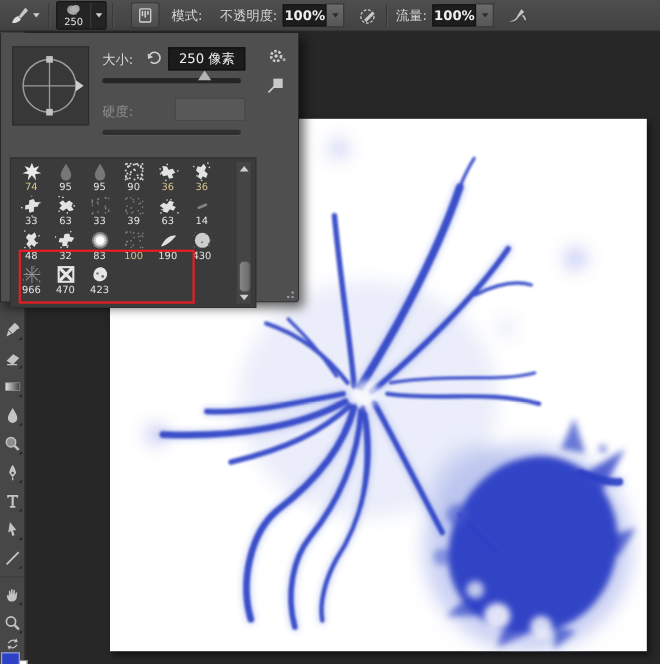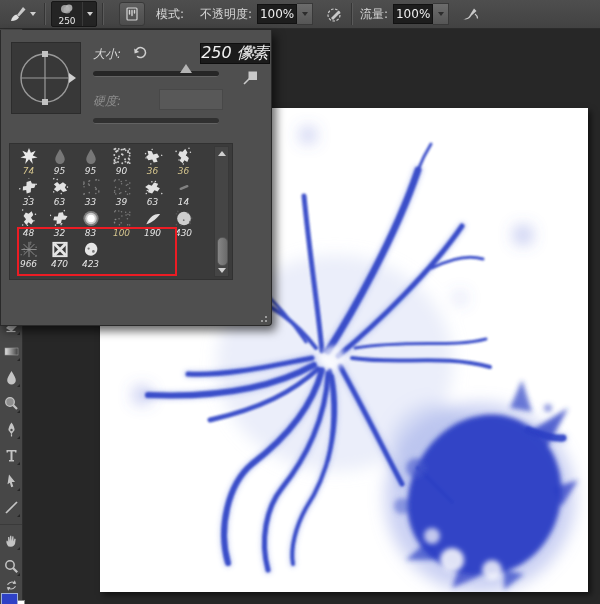--- a/index.html
+++ b/index.html
@@ -24,21 +24,21 @@
   .panel-toggle{width:24px;height:22px;margin-left:10px;border:1px solid #393939;border-radius:3px;
     background:linear-gradient(#606060,#4c4c4c);}
   .ob-label{margin-left:11px;color:#d6d6d6;white-space:nowrap;}
   .dropdown{margin-left:5px;width:122px;height:20px;background:linear-gradient(#5e5e5e,#4e4e4e);
     border:1px solid #3a3a3a;border-radius:3px;display:flex;align-items:center;padding:0 6px;color:#e4e4e4;}
   .dd-updown{margin-left:auto;display:flex;flex-direction:column;gap:2px;}
   .dd-updown i{display:block;width:0;height:0;border-left:3.5px solid transparent;border-right:3.5px solid transparent;}
   .dd-updown .up{border-bottom:4px solid #cfcfcf;}
   .dd-updown .dn{border-top:4px solid #cfcfcf;}
   .val-box{margin-left:5px;width:38px;height:18px;background:#1d1d1d;border:1px solid #121212;
-    color:#efefef;display:flex;align-items:center;justify-content:center;}
+    color:#efefef;display:flex;align-items:center;justify-content:center;font-weight:bold;}
   .arrow-btn{width:15px;height:20px;background:linear-gradient(#6c6c6c,#565656);
     border:1px solid #393939;border-left:none;display:flex;align-items:center;justify-content:center;}
   .ob-icon{width:24px;height:24px;margin-left:9px;display:flex;align-items:center;justify-content:center;}
 
   
   .toolbar-left{position:absolute;left:0;top:28px;width:22px;height:576px;
     background:#474747;border-right:1px solid #2e2e2e;z-index:5;}
   .tools{padding-top:258px;}
   .tool{position:relative;width:22px;height:26px;display:flex;align-items:center;justify-content:center;}
   .tool .sub{position:absolute;right:2px;bottom:3px;width:0;height:0;
@@ -47,29 +47,29 @@
   .swap-colors{width:22px;height:13px;display:flex;align-items:center;justify-content:center;}
   .swatches{position:relative;width:22px;height:26px;}
   .swatch-bg{position:absolute;left:10px;top:8px;width:13px;height:13px;background:#ffffff;border:1px solid #8a8a8a;}
   .swatch-fg{position:absolute;left:1px;top:1px;width:15px;height:15px;border:1px solid #9fb0d8;}
 
   
   .doc-canvas{position:absolute;left:100px;top:108px;width:488px;height:484px;background:#ffffff;
     box-shadow:3px 3px 6px rgba(0,0,0,.55);z-index:1;}
 
   
-  .brush-panel{position:absolute;left:0;top:30px;width:272px;height:296px;background:#4f4f4f;
+  .brush-panel{position:absolute;left:0;top:30px;width:272px;height:245px;background:#4f4f4f;
     border:1px solid #2a2a2a;border-top:none;border-radius:0 0 4px 0;
-    box-shadow:4px 5px 10px rgba(0,0,0,.6);z-index:30;box-sizing:border-box;font-style:italic;}
+    box-shadow:4px 5px 10px rgba(0,0,0,.6);z-index:30;box-sizing:border-box;}
   .angle-box{position:absolute;left:10px;top:12px;width:68px;height:70px;background:#383838;
     border:1px solid #2c2c2c;}
   .bp-label{position:absolute;color:#d8d8d8;}
   .bp-label.dis{color:#8e8e8e;}
   .size-value{position:absolute;left:152px;top:13px;width:68px;height:19px;background:#1b1b1b;
-    border:1px solid #0e0e0e;color:#f2f2f2;display:flex;align-items:center;justify-content:center;font-size:16px;margin-left:47px;}
+    border:1px solid #0e0e0e;color:#f2f2f2;display:flex;align-items:center;justify-content:center;font-size:12px;}
   .reset-icon{position:absolute;left:130px;top:14px;width:18px;height:18px;}
   .gear-icon{position:absolute;left:242px;top:13px;width:18px;height:18px;}
   .newpreset-icon{position:absolute;left:241px;top:39px;width:18px;height:18px;}
   .slider{position:absolute;left:92px;width:126px;height:5px;background:#262626;border-radius:3px;
     border-bottom:1px solid #636363;}
   .slider.dis{background:#303030;}
   .slider-thumb{position:absolute;top:-7px;width:0;height:0;
     border-left:6px solid transparent;border-right:6px solid transparent;border-bottom:9px solid #b4b4b4;}
   .hardness-box{position:absolute;left:158px;top:59px;width:62px;height:19px;background:#585858;
     border:1px solid #484848;}

